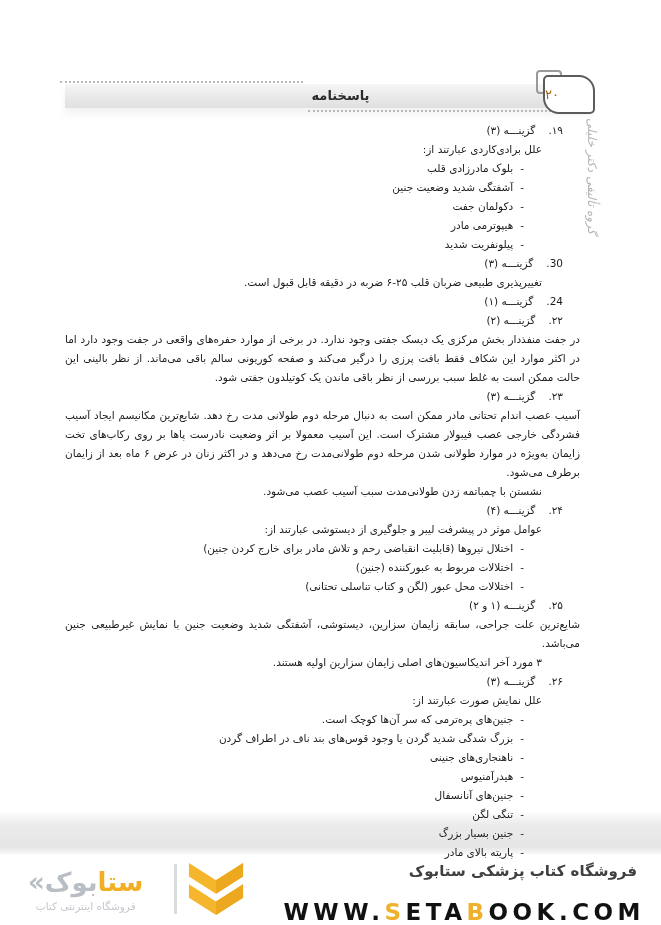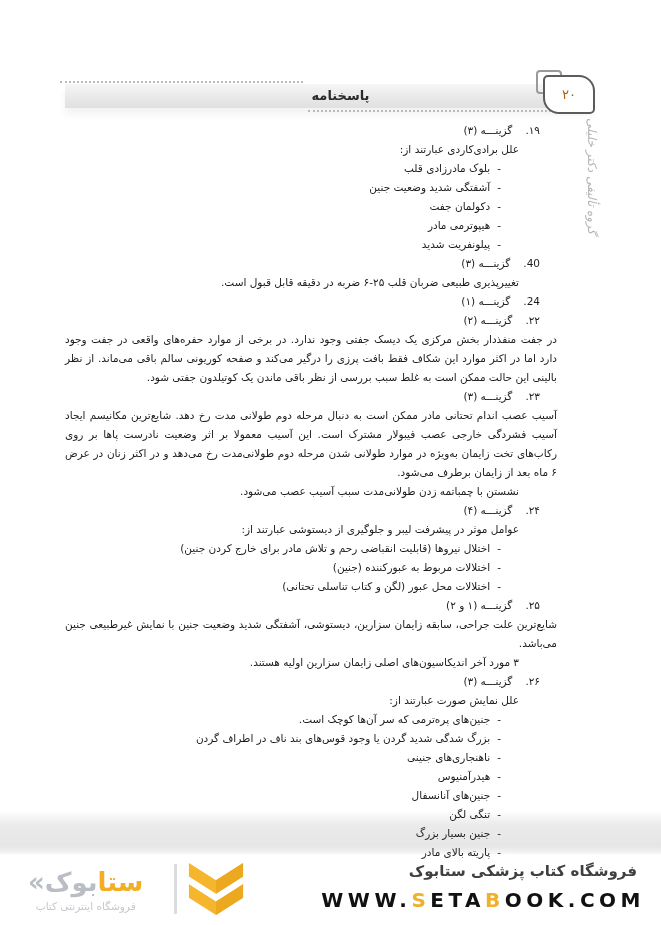--- a/index.html
+++ b/index.html
@@ -12,48 +12,48 @@
   #dot-bottom{left:308px;top:110px;width:283px;}
   #header-band{position:absolute;left:65px;top:84px;width:527px;height:24px;
     background:linear-gradient(180deg,#f6f6f6 0%,#e9e9e9 55%,#e0e0e0 100%);
     border-top-right-radius:14px;box-shadow:0 7px 9px rgba(0,0,0,0.05);}
   #header-title{position:absolute;left:12px;top:0;width:100%;height:24px;line-height:24px;
     text-align:center;font-size:13px;font-weight:bold;color:#2b2b2b;}
   #badge-shadow-square{position:absolute;left:536px;top:70px;width:22px;height:20px;
     border:2px solid #9a9a9a;border-radius:4px;background:transparent;z-index:1;}
   #page-badge{position:absolute;left:543px;top:75px;width:48px;height:35px;background:#ffffff;
     border:2.5px solid #5c5c5c;border-radius:5px 16px 5px 16px;z-index:2;
-    text-align:center;line-height:35px;font-size:13px;color:#a16207;}
+    line-height:35px;font-size:13px;color:#a16207;}
 
   
   #side-script{position:absolute;right:62px;top:118px;height:165px;
     writing-mode:vertical-rl;font-size:12px;font-style:italic;color:#b4b4b4;
     letter-spacing:2px;white-space:nowrap;}
 
   
-  #content{position:absolute;top:121px;right:104px;left:65px;direction:rtl;
+  #content{position:absolute;top:121px;right:81px;left:65px;direction:rtl;
     font-size:10.5px;color:#1c1c1c;}
   .r{line-height:19px;min-height:19px;}
   .num-row{margin-right:17px;}
   .num{display:inline-block;margin-left:13px;}
   .sub{margin-right:38px;}
   .bullet{margin-right:56px;}
   .bullet .dash{display:inline-block;margin-left:7px;}
   .para{text-align:justify;}
 
   
   #bottom-band{position:absolute;left:0;top:812px;width:661px;height:42px;z-index:0;
     background:linear-gradient(180deg,#fdfdfd 0%,#ebebeb 30%,#e6e6e6 82%,#f7f7f7 100%);}
   #content{z-index:1;}
 
   
   #footer{position:absolute;left:0;top:856px;width:661px;height:69px;background:#fff;}
   #store-name{position:absolute;right:24px;top:6px;direction:rtl;font-size:15px;
     font-weight:bold;color:#404040;}
-  #site-url{position:absolute;right:16px;top:32px;font-size:20px;font-weight:bold;
+  #site-url{position:absolute;right:16px;top:43px;font-size:23px;font-weight:bold;
     letter-spacing:4.5px;color:#111;white-space:nowrap;}
   #site-url .gold{color:#efb02c;}
   #logo{position:absolute;left:28px;top:4px;display:flex;align-items:center;direction:ltr;}
   #logo-textblock{text-align:center;margin-right:21px;}
   #logo-word{direction:rtl;font-size:26px;font-weight:bold;line-height:30px;white-space:nowrap;}
   #logo-word .wy{color:#f2ae24;}
   #logo-word .wg{color:#b9bec4;}
   #logo-tagline{font-size:10.5px;color:#c4c8cd;margin-top:3px;direction:rtl;}
   #logo-divider{width:3px;height:50px;background:#dadde0;margin:0 10px;}
   #logo-emblem{width:58px;height:58px;}
@@ -81,21 +81,21 @@
       <span class="num">۱۹.</span><span class="opt">گزینـــه (۳)</span>
     </div>
     <div class="r sub">علل برادی‌کاردی عبارتند از:</div>
     <div class="r bullet"><span class="dash">-</span><span>بلوک مادرزادی قلب</span></div>
     <div class="r bullet"><span class="dash">-</span><span>آشفتگی شدید وضعیت جنین</span></div>
     <div class="r bullet"><span class="dash">-</span><span>دکولمان جفت</span></div>
     <div class="r bullet"><span class="dash">-</span><span>هیپوترمی مادر</span></div>
     <div class="r bullet"><span class="dash">-</span><span>پیلونفریت شدید</span></div>
 
     <div class="r num-row">
-      <span class="num">40.</span><span class="opt">گزینـــه (۳)</span>
+      <span class="num">30.</span><span class="opt">گزینـــه (۳)</span>
     </div>
     <div class="r sub">تغییرپذیری طبیعی ضربان قلب ۲۵-۶ ضربه در دقیقه قابل قبول است.</div>
 
     <div class="r num-row">
       <span class="num">24.</span><span class="opt">گزینـــه (۱)</span>
     </div>
 
     <div class="r num-row">
       <span class="num">۲۲.</span><span class="opt">گزینـــه (۲)</span>
     </div>

